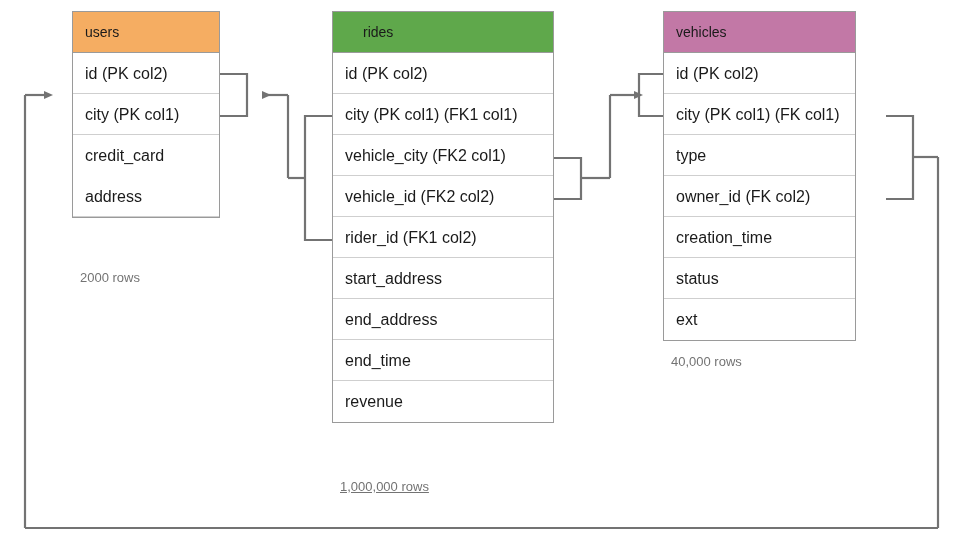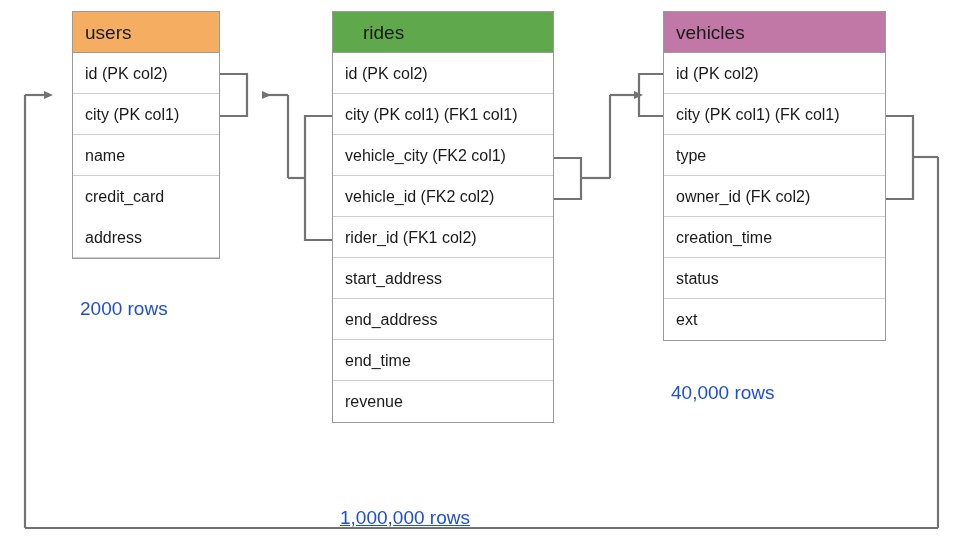--- a/index.html
+++ b/index.html
@@ -16,45 +16,44 @@
     position:absolute;
     box-sizing:border-box;
     border:1px solid #9a9a9a;
     background:#ffffff;
   }
   .entity-header{
     box-sizing:border-box;
     height:41px;
     line-height:41px;
     padding:0 0 0 12px;
-    font-size:19px;
+    font-size:14px;
     color:#1a1a1a;
     border-bottom:1px solid #9a9a9a;
     white-space:nowrap;
     overflow:hidden;
   }
   .field-row{
     box-sizing:border-box;
     height:41px;
     line-height:41px;
     padding:0 0 8px 12px;
     font-size:16px;
     color:#1a1a1a;
     border-bottom:1px solid #cfcfcf;
     white-space:nowrap;
     overflow:hidden;
     background:#ffffff;
   }
   .field-row.last{border-bottom:none;}
   .rowcount{
     position:absolute;
-    font-size:19px;
-    color:#1d4ed8;
+    font-size:13px;
+    color:#737373;
     white-space:nowrap;
-    margin-top:28px;
   }
 </style>
 </head>
 <body>
 
 <div id="diagram">
 
   <svg class="connector-layer" viewBox="0 0 960 540" width="960" height="540" xmlns="http://www.w3.org/2000/svg">
     <defs>
       <marker id="arrow-left" markerWidth="10" markerHeight="10" refX="9" refY="4" orient="auto" markerUnits="userSpaceOnUse">
@@ -91,41 +90,40 @@
         <path d="M25,528 L25,95"></path>
         <path d="M25,95 L44,95" marker-end="url(#arrow-right)"></path>
       </g>
     </g>
   </svg>
 
   <div class="entity" style="left:72px;top:11px;width:148px;">
     <div class="entity-header" style="background:#f5ad62;">users</div>
     <div class="field-row">id (PK col2)</div>
     <div class="field-row">city (PK col1)</div>
-    <div class="field-row">name</div>
     <div class="field-row last">credit_card</div>
     <div class="field-row">address</div>
   </div>
   <div class="rowcount" style="left:80px;top:270px;">2000 rows</div>
 
   <div class="entity" style="left:332px;top:11px;width:222px;">
     <div class="entity-header" style="background:#5fa84b;padding-left:30px;">rides</div>
     <div class="field-row">id (PK col2)</div>
     <div class="field-row">city (PK col1) (FK1 col1)</div>
     <div class="field-row">vehicle_city (FK2 col1)</div>
     <div class="field-row">vehicle_id (FK2 col2)</div>
     <div class="field-row">rider_id (FK1 col2)</div>
     <div class="field-row">start_address</div>
     <div class="field-row">end_address</div>
     <div class="field-row">end_time</div>
     <div class="field-row last">revenue</div>
   </div>
   <div class="rowcount" style="left:340px;top:479px;text-decoration:underline;">1,000,000 rows</div>
 
-  <div class="entity" style="left:663px;top:11px;width:223px;">
+  <div class="entity" style="left:663px;top:11px;width:193px;">
     <div class="entity-header" style="background:#c278a6;">vehicles</div>
     <div class="field-row">id (PK col2)</div>
     <div class="field-row">city (PK col1) (FK col1)</div>
     <div class="field-row">type</div>
     <div class="field-row">owner_id (FK col2)</div>
     <div class="field-row">creation_time</div>
     <div class="field-row">status</div>
     <div class="field-row last">ext</div>
   </div>
   <div class="rowcount" style="left:671px;top:354px;">40,000 rows</div>

